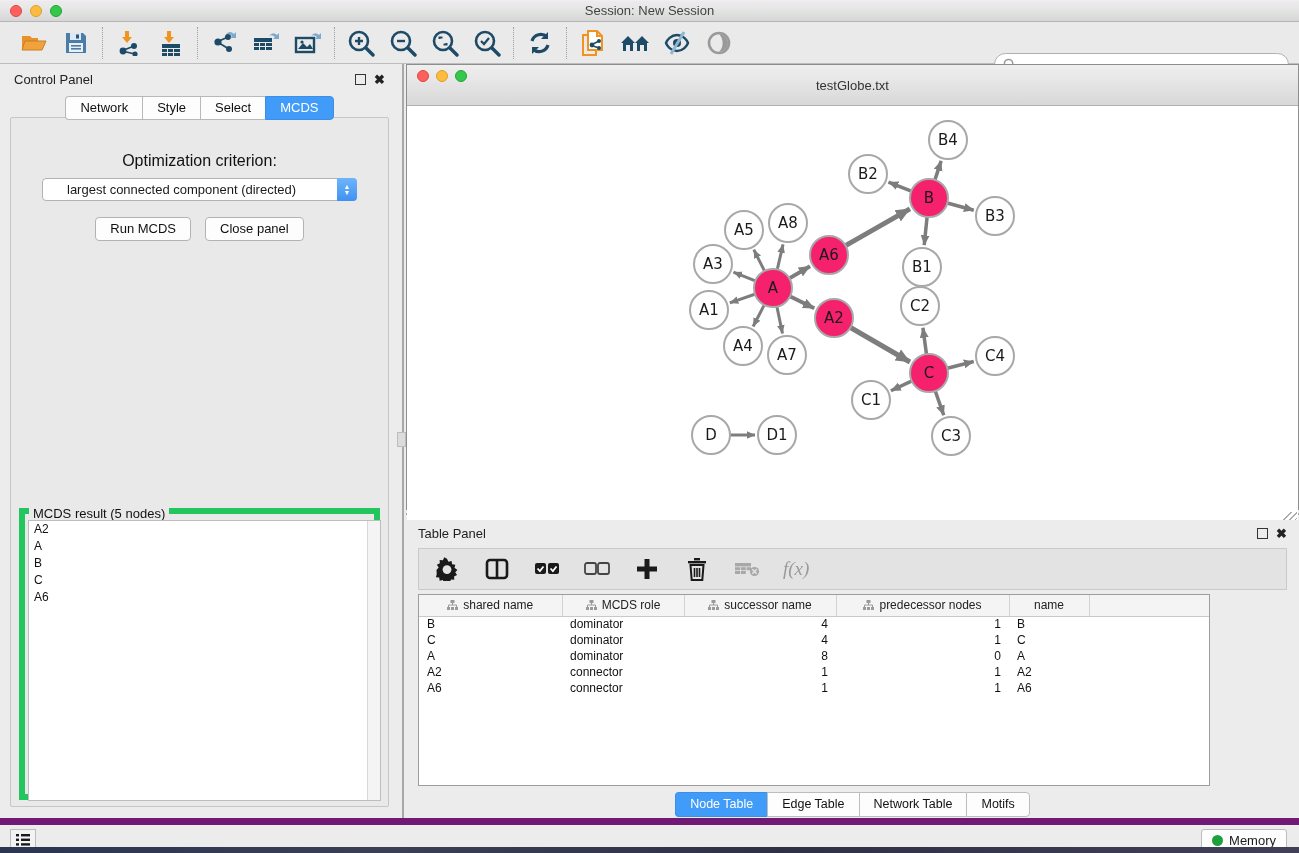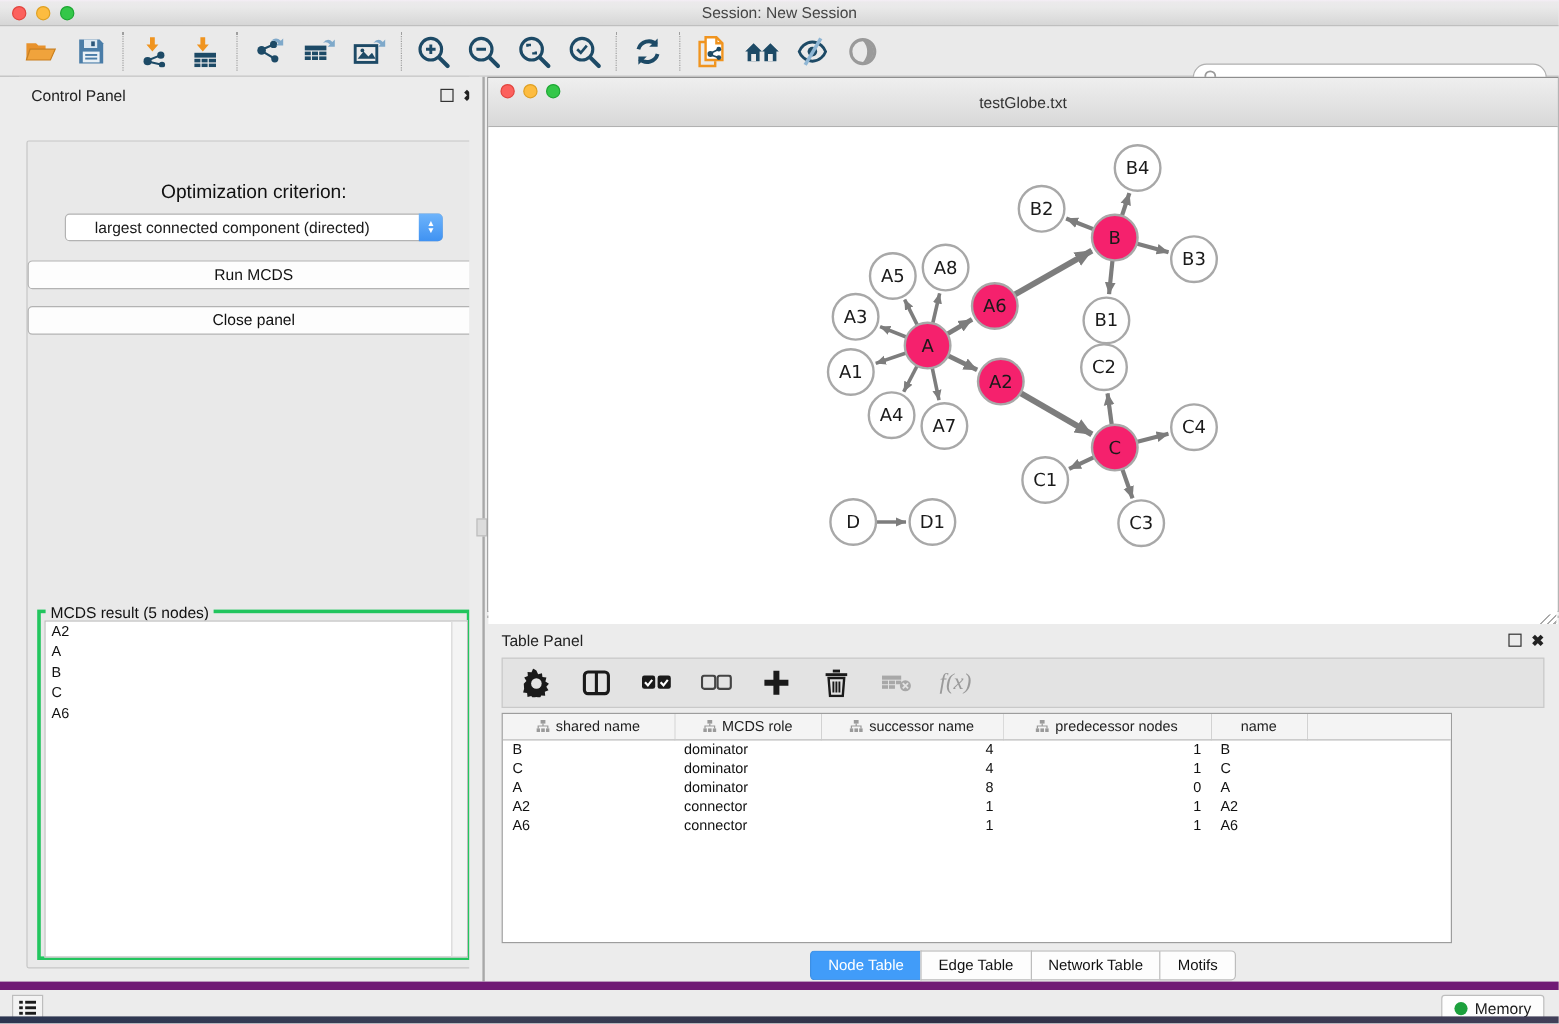--- a/index.html
+++ b/index.html
@@ -22,45 +22,45 @@
     background:#eaeaea; border-bottom:1px solid #bdbdbd; display:flex; align-items:center; padding-left:8px; }
   .tb-group { display:flex; align-items:center; gap:10px; padding:0 10px; }
   .tb-sep { width:1px; height:32px; border-left:1px dotted #9f9f9f; }
   .tb-btn { width:32px; height:32px; display:flex; align-items:center; justify-content:center; cursor:default; }
   .tb-btn svg { display:block; }
   .search-wrap { position:absolute; right:10px; top:31px; width:295px; height:23px;
     background:#fff; border:1px solid #b0b0b0; border-radius:12px; display:flex; align-items:center; padding-left:8px; }
   .search-wrap input { border:none; outline:none; flex:1; font-size:12px; background:transparent; font-family:"Liberation Sans",sans-serif; }
 
   
-  .control-panel { position:absolute; left:16px; top:64px; width:391px; height:754px; background:#ececec; }
+  .control-panel { position:absolute; left:4px; top:64px; width:391px; height:754px; background:#ececec; }
   .cp-header { height:30px; display:flex; align-items:center; padding:0 10px; }
   .cp-title { font-size:13px; color:#222; flex:1; }
   .panel-btns { display:flex; gap:8px; align-items:center; }
   .pb { font-size:13px; color:#222; font-weight:bold; line-height:1; cursor:default; }
   .pb-float { width:11px; height:11px; border:1.5px solid #333; display:inline-block; }
   .cp-tabs { position:absolute; left:0; top:32px; width:100%; display:flex; justify-content:center; z-index:2; }
   .cp-tab { font-size:13px; padding:3px 14px 4px; background:#fdfdfd; border:1px solid #b9b9b9; border-right:none; color:#111; cursor:default; }
   .cp-tab:first-child { border-radius:4px 0 0 4px; }
   .cp-tab:last-child { border-radius:0 4px 4px 0; border-right:1px solid #b9b9b9; }
   .cp-tab.active { background:#419cf9; border-color:#3c8fe4; color:#fff; }
   .cp-body { position:absolute; left:6px; top:53px; width:379px; height:690px;
     background:#e9e9e9; border:1px solid #c6c6c6; border-radius:2px; }
   .opt-label { text-align:center; font-size:16px; margin-top:34px; color:#111; }
   .select-box { margin:8px auto 0; width:315px; height:23px; background:#fff; border:1px solid #b3b3b3;
     border-radius:4px; display:flex; align-items:center; font-size:13px; position:relative; cursor:default;padding-left:16px; }
   .select-box .sel-text { padding-left:8px; flex:1; white-space:nowrap; overflow:hidden; }
   .sel-stepper { width:20px; height:23px; margin-right:-1px; background:linear-gradient(#6eb4fb,#3f92f2);
     border-radius:0 4px 4px 0; display:flex; flex-direction:column; align-items:center; justify-content:center; color:#fff; }
   .sel-stepper span { font-size:7px; line-height:6px; }
-  .btn-row { display:flex; justify-content:center; gap:14px; margin-top:16px;flex-direction:column; }
+  .btn-row { display:flex; justify-content:center; gap:14px; margin-top:16px; }
   .std-btn { background:#fdfdfd; border:1px solid #b3b3b3; border-radius:4px; font-size:13px;
     padding:3px 14px 4px; color:#111; cursor:default; font-family:"Liberation Sans",sans-serif; }
   .mcds-fieldset { position:absolute; left:8px; top:390px; width:361px; height:292px;
-    border:3px solid #22c55e; }
+    border:6px solid #22c55e; }
   .mcds-legend { position:absolute; left:4px; top:-8px; background:#e9e9e9; padding:0 4px; font-size:13px; color:#111; }
   .mcds-list { position:absolute; left:3px; top:6px; width:353px; height:281px; background:#fff;
     border:1px solid #bdbdbd; overflow:hidden; }
   .mcds-item { font-size:12px; padding:1px 0 1px 5px; line-height:15px; color:#111; cursor:default; }
   .mcds-scroll { position:absolute; right:0; top:0; width:13px; height:100%; background:#f4f4f4; border-left:1px solid #d8d8d8; }
 
   
   .v-divider { position:absolute; left:391px; top:64px; width:15px; height:754px; background:#ececec; }
   .v-divider .bar { position:absolute; left:11px; top:0; width:2px; height:100%; background:#a8a8a8; }
   .v-handle { position:absolute; left:6px; top:368px; width:9px; height:15px; background:#dcdcdc; border:1px solid #bdbdbd; }
@@ -294,20 +294,26 @@
 </div>
 
 <div class="control-panel">
   <div class="cp-header">
     <span class="cp-title">Control Panel</span>
     <span class="panel-btns">
       <span class="pb pb-float"></span>
       <span class="pb">✖</span>
     </span>
   </div>
+  <div class="cp-tabs" id="cp-tabs">
+      <span class="cp-tab">Network</span>
+      <span class="cp-tab">Style</span>
+      <span class="cp-tab">Select</span>
+      <span class="cp-tab active">MCDS</span>
+    </div>
   <div class="cp-body">
     <div class="opt-label">Optimization criterion:</div>
     <div class="select-box">
       <span class="sel-text">largest connected component (directed)</span>
       <span class="sel-stepper">
           <span>▲</span>
           <span>▼</span>
         </span>
     </div>
     <div class="btn-row">

